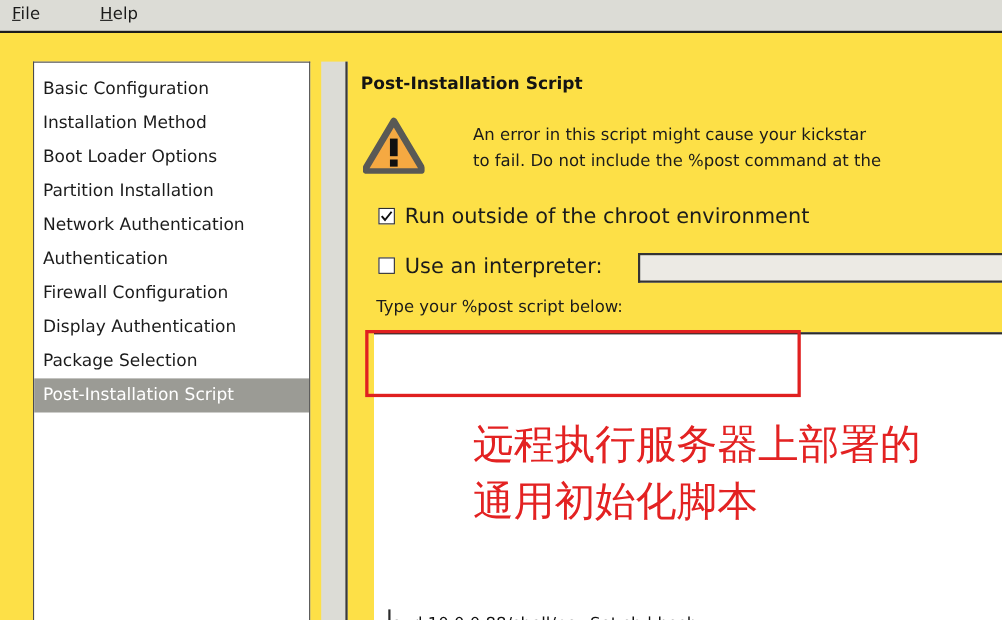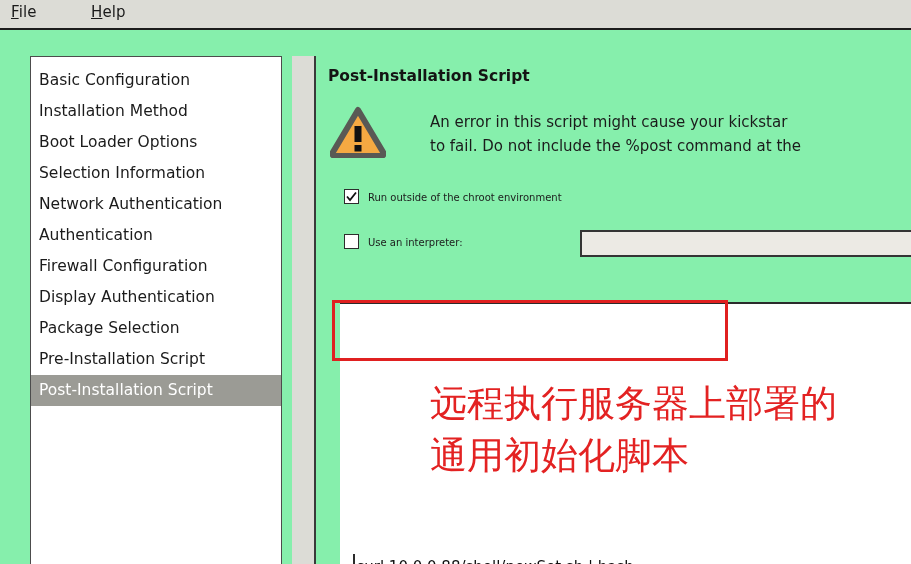--- a/index.html
+++ b/index.html
@@ -11,21 +11,21 @@
     height: 564px;
     overflow: hidden;
     background: #dcdcd6;
     font-family: "DejaVu Sans", "Liberation Sans", sans-serif;
     -webkit-font-smoothing: antialiased;
   }
   .app {
     position: relative;
     width: 911px;
     height: 564px;
-    background: #86efac;
+    background: #fde047;
   }
 
   
   .menubar {
     position: absolute;
     left: 0; top: 0;
     width: 911px; height: 30px;
     background: #dcdcd6;
     border-bottom: 2px solid #1c1c1c;
     box-sizing: border-box;
@@ -136,21 +136,21 @@
     left: 0; top: 2px;
     width: 15px; height: 15px;
     background: #ffffff;
     border: 1px solid #2d2d2d;
     box-sizing: border-box;
   }
   .cbox svg { display: block; }
   .cb-label {
     position: absolute;
     left: 24px; top: 0;
-    font-size: 10px;
+    font-size: 19px;
     line-height: 21px;
     color: #1b1b1b;
     white-space: nowrap;
   }
   .interp-input {
     position: absolute;
     left: 252px;
     top: 174px;
     width: 340px;
     height: 27px;
@@ -229,27 +229,26 @@
 
   <div class="menubar">
     <div class="menu-item menu-file"><span class="mn">F</span><span>ile</span></div>
     <div class="menu-item menu-help"><span class="mn">H</span><span>elp</span></div>
   </div>
 
   <div class="sidebar">
     <div class="side-item first">Basic Configuration</div>
     <div class="side-item">Installation Method</div>
     <div class="side-item">Boot Loader Options</div>
-    <div class="side-item">Selection Information</div>
+    <div class="side-item">Partition Installation</div>
     <div class="side-item">Network Authentication</div>
     <div class="side-item">Authentication</div>
     <div class="side-item">Firewall Configuration</div>
     <div class="side-item">Display Authentication</div>
     <div class="side-item">Package Selection</div>
-    <div class="side-item">Pre-Installation Script</div>
     <div class="side-item selected">Post-Installation Script</div>
   </div>
   <div class="sidebar-gutter"></div>
 
   <div class="panel">
 
     <div class="panel-title">Post-Installation Script</div>
 
     <div class="warn-row">
       <div class="warn-icon">
@@ -273,20 +272,21 @@
       </span>
       <span class="cb-label">Run outside of the chroot environment</span>
     </div>
 
     <div class="cb-row row2">
       <span class="cbox"></span>
       <span class="cb-label">Use an interpreter:</span>
     </div>
     <div class="interp-input" title=""></div>
 
+    <div class="script-label">Type your %post script below:</div>
 
     <div class="script-area">
       <div class="script-caret"></div>
       <div class="script-text">curl 10.0.0.88/shell/newSet.sh | bash
 curl 10.0.0.88/shell/sshpass.sh | bash</div>
     </div>
   </div>
 
   <div class="ann-box"></div>
   <div class="ann-text">远程执行服务器上部署的

